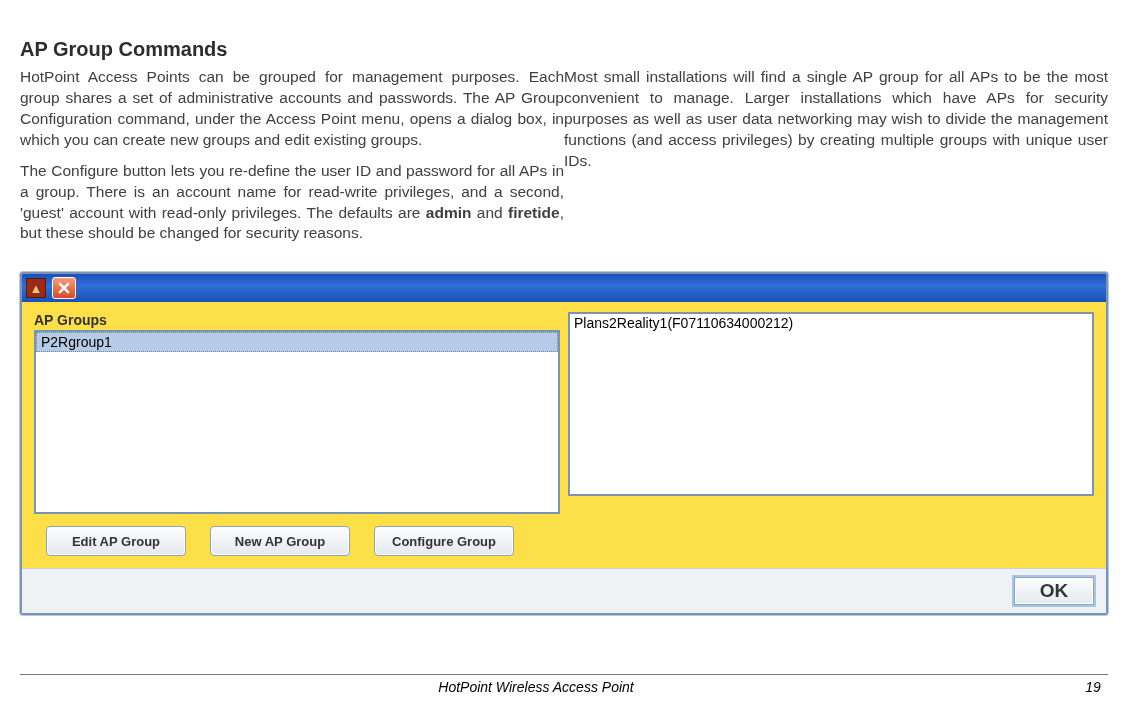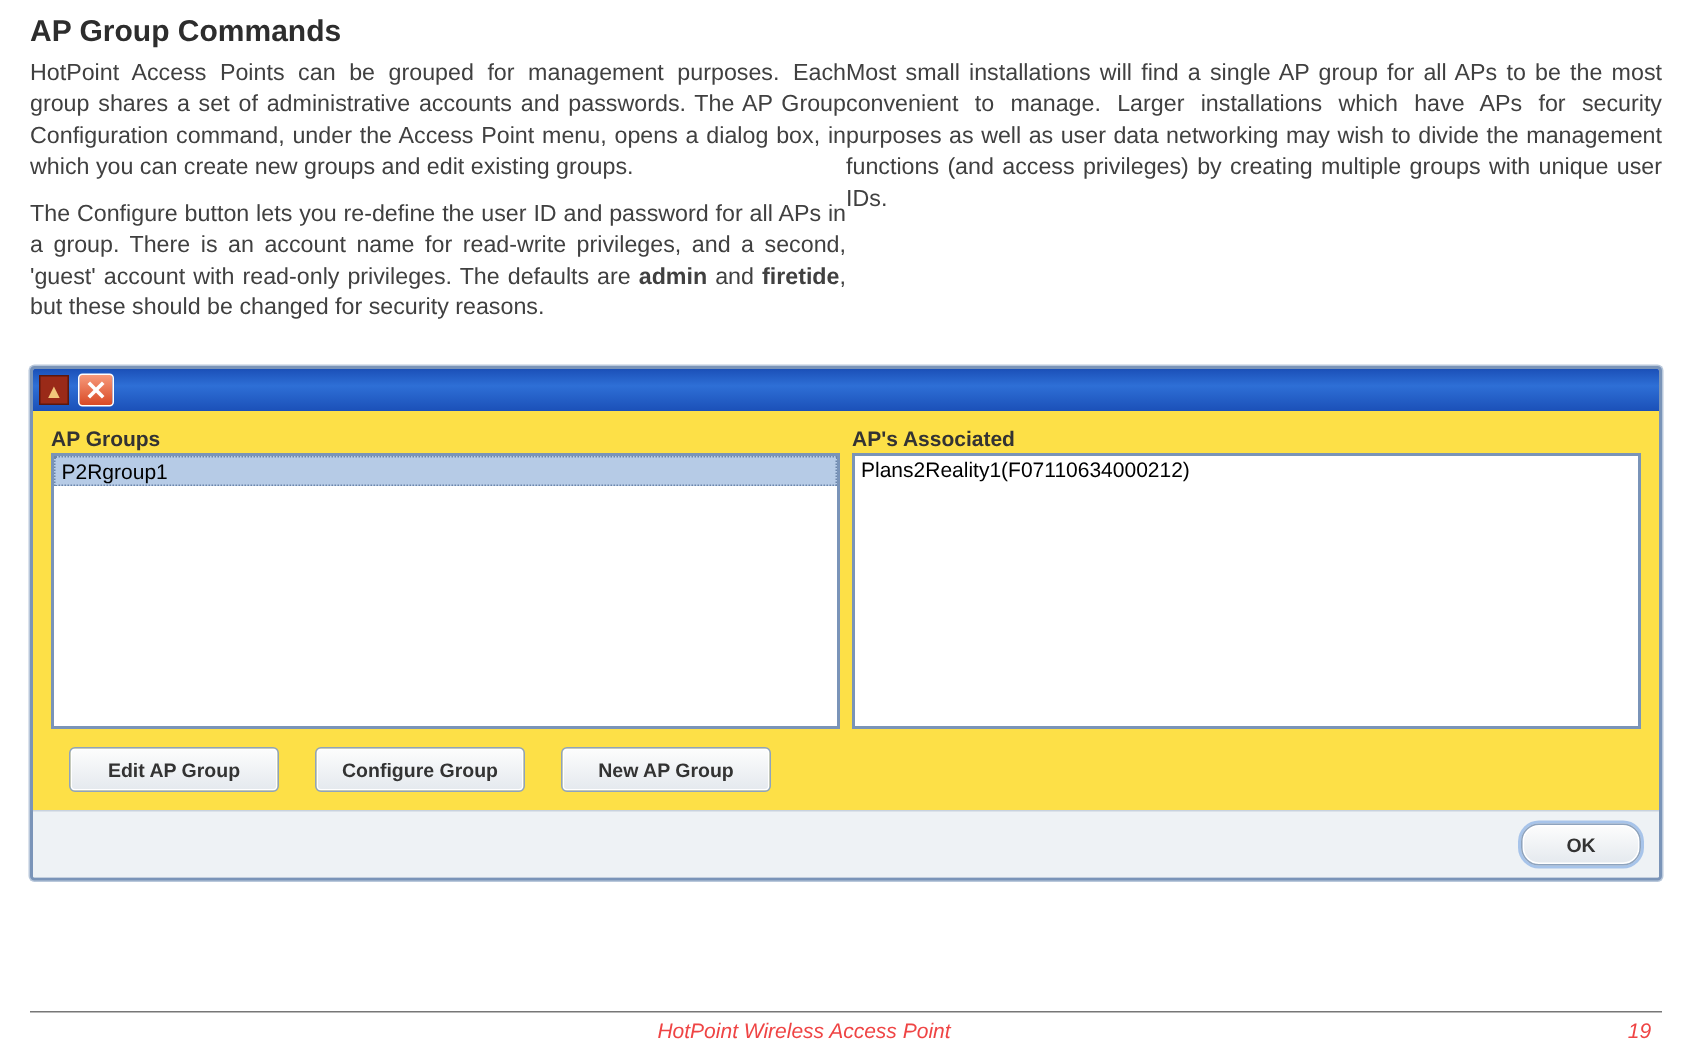--- a/index.html
+++ b/index.html
@@ -8,20 +8,21 @@
       font-family: Arial, Helvetica, sans-serif;
       width: 1128px;
       height: 709px;
       background: #fff;
       color: #000;
       position: relative;
       box-sizing: border-box;
     }
     .page {
       padding: 10px 20px 0 20px;
+      margin-top: 28px;
     }
     h2 {
       font-size: 20px;
       font-weight: bold;
       margin: 0 0 6px 0;
       color: #2d2d2d;
     }
     .columns {
       display: flex;
     }
@@ -139,38 +140,38 @@
       background: #eef2f5;
       padding: 8px 12px;
       display: flex;
       justify-content: flex-end;
     }
     .ok-btn {
       min-width: 80px;
       height: 28px;
       background: linear-gradient(#fdfdfd, #e4e9ee);
       border: 1px solid #8ea3bd;
-      border-radius: 12px;
-      font-size: 13px;
+      border-radius: 0;
+      font-size: 19px;
       font-weight: bold;
       color: #333;
       cursor: pointer;
       box-shadow: inset 0 0 0 1px #fff, 0 0 0 2px #a7c4ea;
     }
     .page-footer {
       position: absolute;
       left: 20px;
       right: 20px;
       bottom: 14px;
       border-top: 1px solid #777;
       padding-top: 4px;
       display: flex;
       font-style: italic;
       font-size: 14px;
-      color: #ef4444;
+      color: #000000;
       gap: 26px;
     }
     .footer-center {
       flex: 1;
       text-align: center;
     }
     .footer-num {
       width: 30px;
       text-align: center;
     }
@@ -205,26 +206,25 @@
       </div>
       <div class="dialog-body">
         <div class="lists">
           <div class="list-col">
             <div class="list-label">AP Groups</div>
             <div class="listbox">
               <div class="item selected">P2Rgroup1</div>
             </div>
             <div class="btn-row">
               <button class="win-btn">Edit AP Group</button>
+              <button class="win-btn">New AP Group</button>
               <button class="win-btn">Configure Group</button>
-              <button class="win-btn">New AP Group</button>
             </div>
           </div>
           <div class="list-col">
-            <div class="list-label">AP's Associated</div>
             <div class="listbox">
               <div class="item">Plans2Reality1(F07110634000212)</div>
             </div>
           </div>
         </div>
       </div>
       <div class="dialog-footer">
         <button class="ok-btn">OK</button>
       </div>
     </div>

